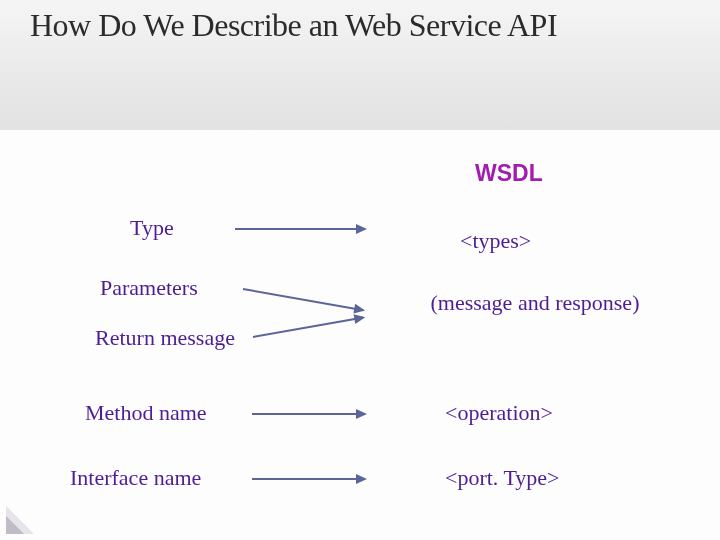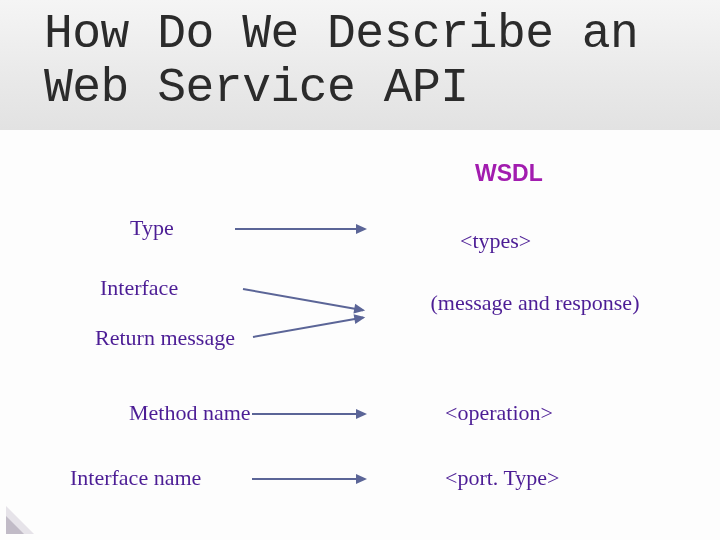--- a/index.html
+++ b/index.html
@@ -17,24 +17,24 @@
     position: absolute;
     top: 0;
     left: 0;
     right: 0;
     height: 130px;
     background: linear-gradient(to bottom, #f5f5f5 0%, #e9e9e9 60%, #e2e2e2 100%);
   }
   .title {
     position: absolute;
     top: 8px;
-    left: 44px;
+    left: 30px;
     right: 30px;
-    font-family: Liberation Mono, monospace;
-    font-size: 48px;
+    font-family: Liberation Serif, serif;
+    font-size: 32px;
     line-height: 1.12;
     color: #2b2b2b;
     letter-spacing: -0.5px;
   }
 
   .wsdl-head {
     position: absolute;
     font-family: Tahoma, Verdana, sans-serif;
     font-weight: bold;
     font-size: 23px;
@@ -96,31 +96,31 @@
 
 <div class="title-band"></div>
 <div class="title">How Do We Describe an Web Service API</div>
 
 <div class="wsdl-head" style="left:475px; top:160px;">WSDL</div>
 
 <div class="left-label" style="left:130px; top:215px;">Type</div>
 <div class="arrow" style="left:235px; top:228px; width:130px;"></div>
 <div class="right-label" style="left:460px; top:228px;">&lt;types&gt;</div>
 
-<div class="left-label" style="left:100px; top:275px;">Interface</div>
+<div class="left-label" style="left:100px; top:275px;">Parameters</div>
 <div class="left-label" style="left:95px; top:325px;">Return message</div>
 
 <div class="arrow" style="left:243px; top:288px; width:122px; transform:rotate(10deg); transform-origin:left center;"></div>
 <div class="arrow" style="left:253px; top:336px; width:112px; transform:rotate(-10deg); transform-origin:left center;"></div>
 
 <div class="right-label" style="left:400px; top:290px; width:270px; text-align:center;">
   <span class="right-sub">(message and response)</span>
 </div>
 
-<div class="left-label" style="left:85px; top:400px;margin-left:44px;">Method name</div>
+<div class="left-label" style="left:85px; top:400px;">Method name</div>
 <div class="arrow" style="left:252px; top:413px; width:113px;"></div>
 <div class="right-label" style="left:445px; top:400px;">&lt;operation&gt;</div>
 
 <div class="left-label" style="left:70px; top:465px;">Interface name</div>
 <div class="arrow" style="left:252px; top:478px; width:113px;"></div>
 <div class="right-label" style="left:445px; top:465px;text-align:center;">&lt;port. Type&gt;</div>
 
 <div class="corner2"></div>
 <div class="corner"></div>
 

